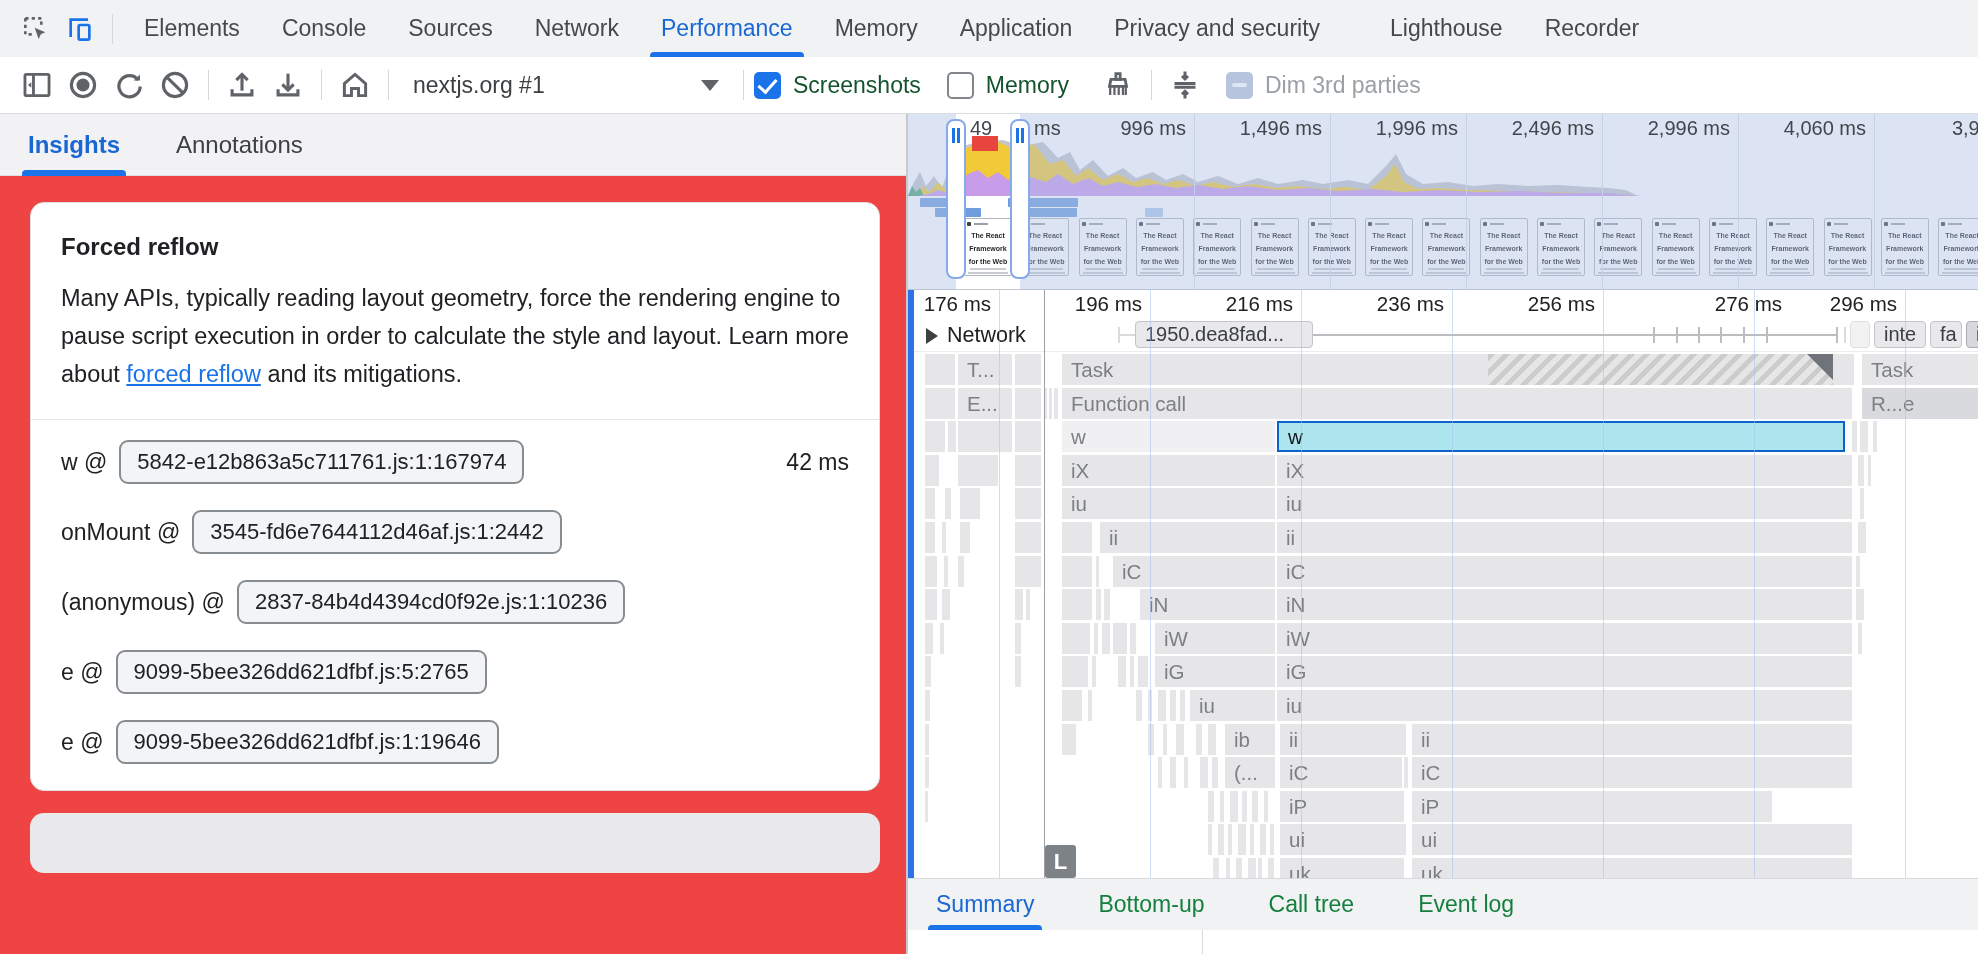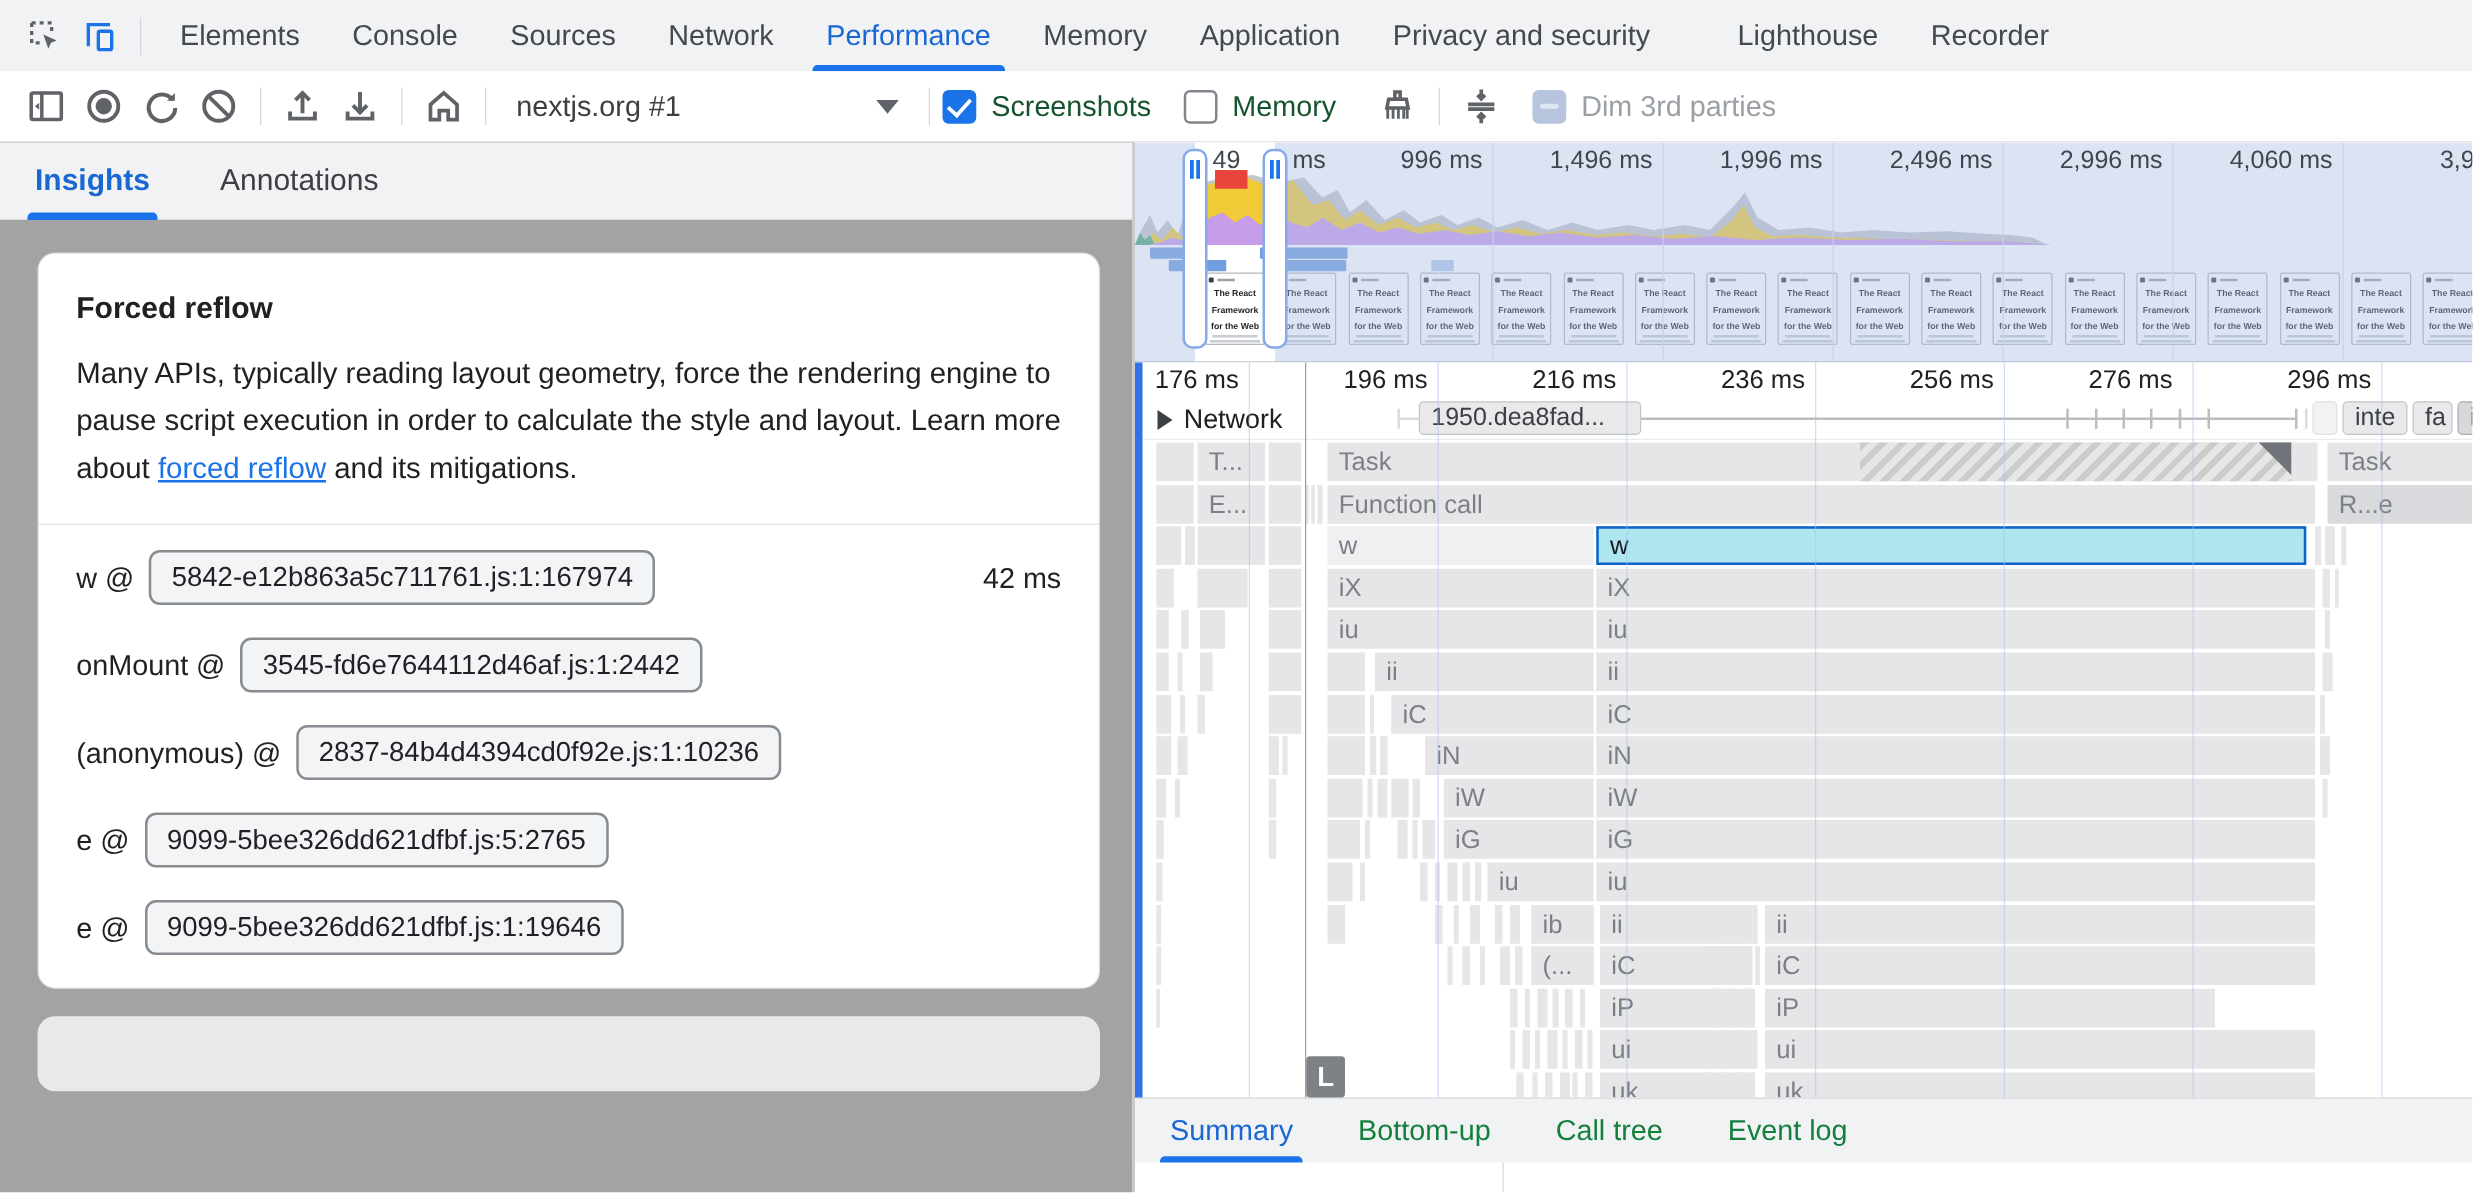--- a/index.html
+++ b/index.html
@@ -26,21 +26,21 @@
   .caret-down { width:0; height:0; border-left:9px solid transparent; border-right:9px solid transparent; border-top:11px solid #5f6368; margin-left:auto; margin-right:14px; }
   .chk { width:27px; height:27px; border-radius:5px; flex:none; position:relative; }
   .chk.on { background:#1a73e8; }
   .chk.on::after { content:""; position:absolute; left:8px; top:3px; width:8px; height:15px; border:solid #fff; border-width:0 3px 3px 0; transform:rotate(42deg); }
   .chk.off { background:#fff; border:2.5px solid #80868b; }
   .chk.dis { background:#b6c4dd; }
   .chk.dis::after { content:""; position:absolute; left:6px; top:11px; width:15px; height:4px; background:#dde6f3; border-radius:2px; }
   .chklabel { font-size:23px; color:#14532d; margin:0 26px 0 12px; white-space:nowrap; }
   .chklabel.dim { color:#9aa0a6; }
   
-  .left-panel { position:absolute; left:0; top:114px; width:906px; height:840px; background:#a3a3a3; overflow:hidden; }
+  .left-panel { position:absolute; left:0; top:114px; width:906px; height:840px; background:#ef4444; overflow:hidden; }
   .lp-tabs { height:62px; background:#f2f2f4; border-bottom:1px solid #dddee1; display:flex; align-items:center; padding-left:28px; }
   .lp-tab { font-size:24px; color:#3c4043; margin-right:56px; height:62px; display:flex; align-items:center; position:relative; }
   .lp-tab.active { color:#1967d2; font-weight:700; }
   .lp-tab.active::after { content:""; position:absolute; left:-6px; right:-6px; bottom:0; height:6px; background:#1a73e8; border-radius:4px 4px 0 0; }
   .card { margin:26px 26px 0 30px; background:#fff; border:1px solid #dcdee2; border-radius:14px; padding:8px 30px 26px; }
   .card h3 { margin:22px 0 0; font-size:24px; font-weight:700; color:#202124; }
   .card .body { margin-top:18px; font-size:23.5px; line-height:38px; color:#202124; }
   .card .body a { color:#1a73e8; }
   .card .rule { border-top:1px solid #e4e5e8; margin:26px -30px 0; }
   .two-col { display:flex; justify-content:space-between; margin-top:28px; font-size:23px; font-weight:700; color:#202124; }
@@ -89,21 +89,21 @@
   .bar.light { background:#f0f0f2; }
   .bar.g2 { background:#d9dadd; }
   .bar.sel { background:#aee6f0; border:2.5px solid #0f62cc; color:#15181b; line-height:27px; z-index:3; }
   .hatch { position:absolute; height:31px; z-index:2;
     background:repeating-linear-gradient(135deg,#cccccc 0 5px,#e6e6e6 5px 11px); }
   .hatch::after { content:""; position:absolute; right:0; top:0; width:0; height:0;
     border-left:26px solid transparent; border-top:26px solid #70747a; }
   .l-badge { position:absolute; left:137px; top:731px; width:31px; height:33px; background:#7d8287; color:#fff;
     font-size:22px; font-weight:700; display:flex; align-items:center; justify-content:center; border-radius:3px; z-index:6; }
   
-  .bottombar { position:absolute; left:0; top:764px; width:1070px; height:52px; background:#f1f2f4; border-top:1px solid #d7d9dc; display:flex; align-items:center; padding-left:28px; }
+  .bottombar { position:absolute; left:0; top:764px; width:1070px; height:52px; background:#f1f2f4; border-top:1px solid #d7d9dc; display:flex; align-items:center; padding-left:28px;gap:12px; }
   .bt-tab { font-size:23px; color:#15803d; margin-right:52px; height:52px; display:flex; align-items:center; position:relative; }
   .bt-tab.active { color:#1967d2; }
   .bt-tab.active::after { content:""; position:absolute; left:-8px; right:-8px; bottom:0; height:6px; background:#1a73e8; border-radius:4px 4px 0 0; }
   .bottom-white { position:absolute; left:0; top:816px; width:1070px; height:24px; background:#fff; }
   .bottom-white .divline { position:absolute; left:294px; top:0; width:1px; height:24px; background:#d7d9dc; }
   svg.ic { stroke:#5f6368; fill:none; stroke-width:2; }
 </style>
 </head>
 <body>
 
@@ -513,21 +513,21 @@
     </div>
   <div class="grid-dark"></div>
   <div class="blue-stripe"></div>
 
   <div class="ruler" id="main-ruler">
       <div class="ruler-label" style="left: -59px;">176 ms</div>
       <div class="ruler-label" style="left: 92px;">196 ms</div>
       <div class="ruler-label" style="left: 243px;">216 ms</div>
       <div class="ruler-label" style="left: 394px;">236 ms</div>
       <div class="ruler-label" style="left: 545px;">256 ms</div>
-      <div class="ruler-label" style="left: 688px;">276 ms</div>
+      <div class="ruler-label" style="left: 732px;">276 ms</div>
       <div class="ruler-label" style="left: 847px;">296 ms</div>
     </div>
 
   <div class="network-row">
     <div class="net-label">
       <span class="tri-right"></span>
       <span>Network</span>
     </div>
     <div class="net-tick ghost" style="left:210px;"></div>
     <div class="net-line ghost" style="left:212px;width:15px;"></div>

